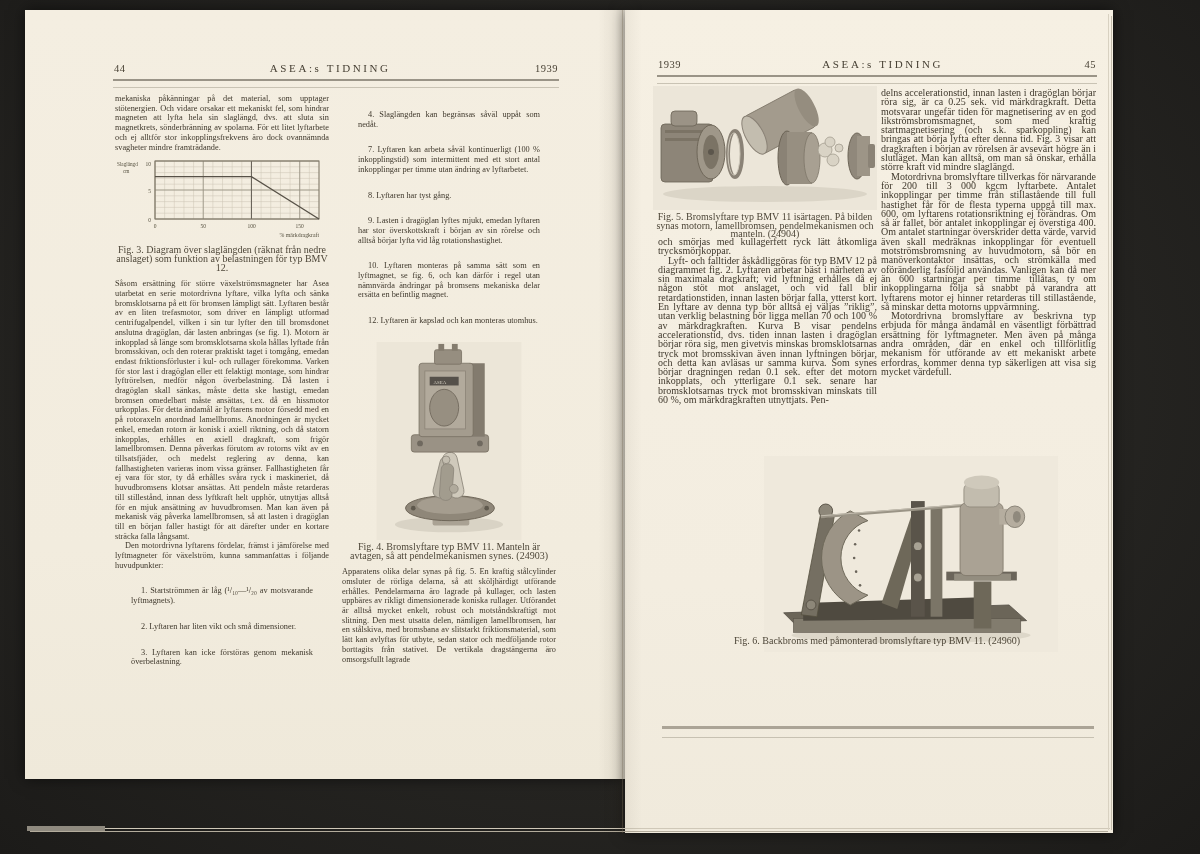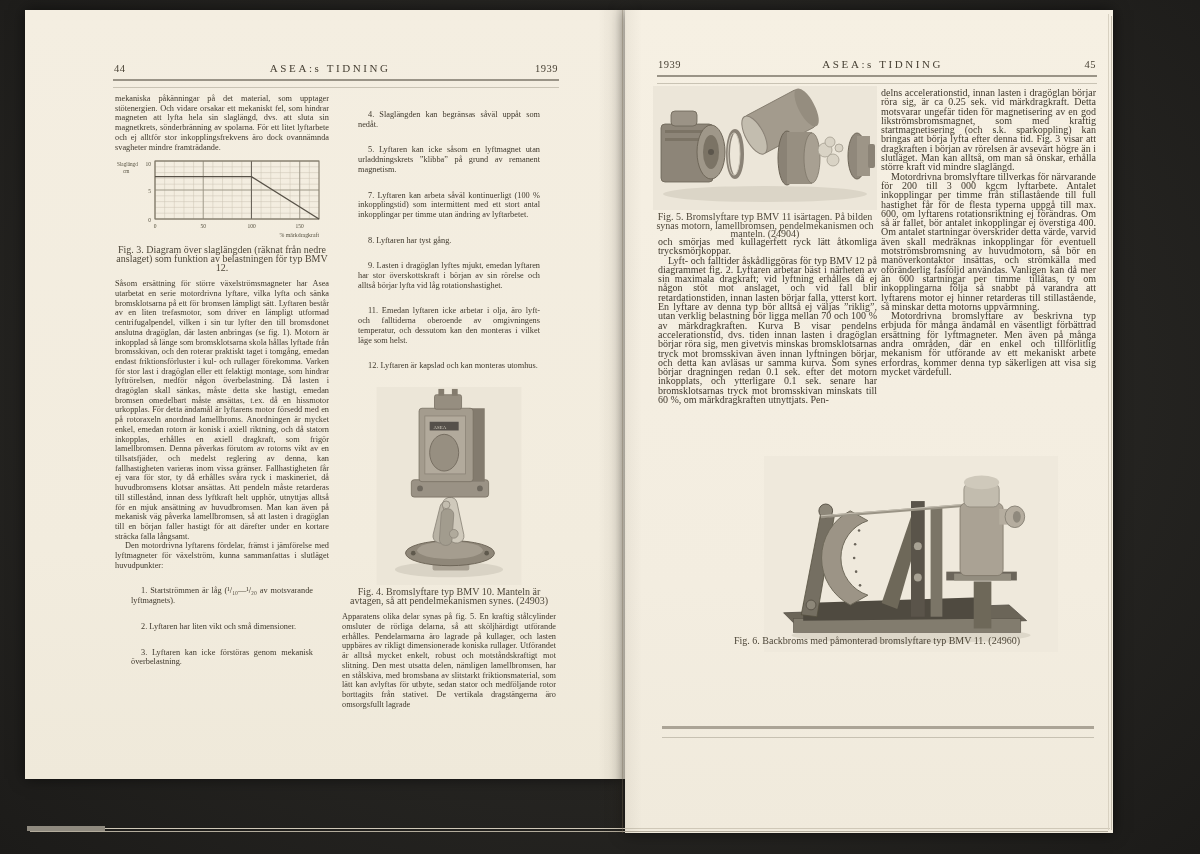--- a/index.html
+++ b/index.html
@@ -118,33 +118,32 @@
           <text x="40" y="71" font-size="5.5" text-anchor="middle" fill="#55503f">0</text>
           <text x="88.2" y="71" font-size="5.5" text-anchor="middle" fill="#55503f">50</text>
           <text x="136.5" y="71" font-size="5.5" text-anchor="middle" fill="#55503f">100</text>
           <text x="184.7" y="71" font-size="5.5" text-anchor="middle" fill="#55503f">150</text>
           <text x="204" y="80" font-size="5.8" text-anchor="end" fill="#55503f">% märkdragkraft</text>
         </svg>
         <figcaption class="fig-caption">Fig. 3.  Diagram över slaglängden (räknat från nedre anslaget) som funktion av belastningen för typ BMV 12.</figcaption>
       </figure>
 
       <p class="para noindent">Såsom ersättning för större växelströmsmagneter har Asea utarbetat en serie motordrivna lyftare, vilka lyfta och sänka bromsklotsarna på ett för bromsen lämpligt sätt. Lyftaren består av en liten trefasmotor, som driver en lämpligt utformad centrifugalpendel, vilken i sin tur lyfter den till bromsdonet anslutna dragöglan, där lasten anbringas (se fig. 1). Motorn är inkopplad så länge som bromsklotsarna skola hållas lyftade från bromsskivan, och den roterar praktiskt taget i tomgång, emedan endast friktionsförluster i kul- och rullager förekomma. Varken för stor last i dragöglan eller ett felaktigt montage, som hindrar lyftrörelsen, medför någon överbelastning. Då lasten i dragöglan skall sänkas, måste detta ske hastigt, emedan bromsen omedelbart måste ansättas, t.ex. då en hissmotor urkopplas. För detta ändamål är lyftarens motor försedd med en på rotoraxeln anordnad lamellbroms. Anordningen är mycket enkel, emedan rotorn är konisk i axiell riktning, och då statorn inkopplas, erhålles en axiell dragkraft, som frigör lamellbromsen. Denna påverkas förutom av rotorns vikt av en tillsatsfjäder, och medelst reglering av denna, kan fallhastigheten varieras inom vissa gränser. Fallhastigheten får ej vara för stor, ty då erhålles svåra ryck i maskineriet, då huvudbromsens klotsar ansättas. Att pendeln måste retarderas till stillestånd, innan dess lyftkraft helt upphör, utnyttjas alltså för en mjuk ansättning av huvudbromsen. Man kan även på mekanisk väg påverka lamellbromsen, så att lasten i dragöglan till en början faller hastigt för att därefter under en kortare sträcka falla långsamt.</p>
-      <p class="para">Den motordrivna lyftarens fördelar, främst i jämförelse med lyftmagneter för växelström, kunna sammanfattas i slutläget huvudpunkter:</p>
+      <p class="para">Den motordrivna lyftarens fördelar, främst i jämförelse med lyftmagneter för växelström, kunna sammanfattas i följande huvudpunkter:</p>
       <p class="pt">1. Startströmmen är låg (¹/₁₀—¹/₂₀ av motsvarande lyftmagnets).</p>
       <p class="pt">2. Lyftaren har liten vikt och små dimensioner.</p>
       <p class="pt">3. Lyftaren kan icke förstöras genom mekanisk överbelastning.</p>
     </div>
 
     <div class="col col2 body-text">
       <p class="pt">4. Slaglängden kan begränsas såväl uppåt som nedåt.</p>
-      <p class="pt">5. Lyftaren kan icke såsom en lyftmagnet utan urladdningskrets ”klibba” på grund av remanent magnetism.</p>
       <p class="pt">7. Lyftaren kan arbeta såväl kontinuerligt (100 % inkopplingstid) som intermittent med ett stort antal inkopplingar per timme utan ändring av lyftarbetet.</p>
       <p class="pt">8. Lyftaren har tyst gång.</p>
       <p class="pt">9. Lasten i dragöglan lyftes mjukt, emedan lyftaren har stor överskottskraft i början av sin rörelse och alltså börjar lyfta vid låg rotationshastighet.</p>
-      <p class="pt">11. Emedan lyftaren icke arbetar i olja, äro lyft- och falltiderna oberoende av omgivningens temperatur, och dessutom kan den monteras i vilket läge som helst.</p>
+      <p class="pt">10. Lyftaren monteras på samma sätt som en lyftmagnet, se fig. 6, och kan därför i regel utan nämnvärda ändringar på bromsens mekaniska delar ersätta en befintlig magnet.</p>
       <p class="pt">12. Lyftaren är kapslad och kan monteras utomhus.</p>
 
       <figure class="fig4-block">
         <svg width="150" height="198" viewBox="0 0 150 205">
           <rect x="0" y="0" width="150" height="205" fill="#ece6d8"></rect>
           <ellipse cx="75" cy="189" rx="56" ry="8" fill="#d9d3c5"></ellipse>
           <rect x="58" y="178" width="38" height="12" rx="2" fill="#aaa294"></rect>
           <ellipse cx="76" cy="172" rx="46" ry="13" fill="#8f8779" stroke="#6d6557" stroke-width="1"></ellipse>
           <ellipse cx="76" cy="169" rx="34" ry="9" fill="#a59d8f"></ellipse>
           <circle cx="38" cy="172" r="2.4" fill="#5f594d"></circle>
@@ -162,21 +161,21 @@
           <rect x="96" y="22" width="16" height="76" fill="#837b6e"></rect>
           <rect x="44" y="22" width="56" height="76" rx="3" fill="#a49c8e" stroke="#756d60" stroke-width="0.8"></rect>
           <rect x="50" y="30" width="42" height="60" fill="#b2aa9c" stroke="#8a8276" stroke-width="0.8"></rect>
           <ellipse cx="70" cy="68" rx="15" ry="19" fill="#978f81" stroke="#756d60" stroke-width="1"></ellipse>
           <rect x="55" y="36" width="30" height="9" fill="#55504a"></rect>
           <text x="59" y="43" font-size="5" fill="#d8d2c4">ASEA</text>
           <rect x="60" y="8" width="28" height="15" rx="2" fill="#968e80" stroke="#756d60" stroke-width="0.8"></rect>
           <rect x="64" y="2" width="6" height="7" fill="#847c6e"></rect>
             <rect x="78" y="2" width="6" height="7" fill="#847c6e"></rect>
         </svg>
-        <figcaption class="fig-caption">Fig. 4.  Bromslyftare typ BMV 10. Manteln är avtagen, så att pendelmekanismen synes. (24903)</figcaption>
+        <figcaption class="fig-caption">Fig. 4.  Bromslyftare typ BMV 11. Manteln är avtagen, så att pendelmekanismen synes. (24903)</figcaption>
       </figure>
 
       <p class="para noindent">Apparatens olika delar synas på fig. 5. En kraftig stålcylinder omsluter de rörliga delarna, så att sköljhärdigt utförande erhålles. Pendelarmarna äro lagrade på kullager, och lasten uppbäres av rikligt dimensionerade koniska rullager. Utförandet är alltså mycket enkelt, robust och motståndskraftigt mot slitning. Den mest utsatta delen, nämligen lamellbromsen, har en stålskiva, med bromsbana av slitstarkt friktionsmaterial, som lätt kan avlyftas för utbyte, sedan stator och medföljande rotor borttagits från stativet. De vertikala dragstängerna äro omsorgsfullt lagrade</p>
     </div>
   </div>
 
   <div class="page page-right">
     <div class="page-header">
       <span class="hdr-num">1939</span>
       <span class="hdr-title">ASEA:s TIDNING</span>

